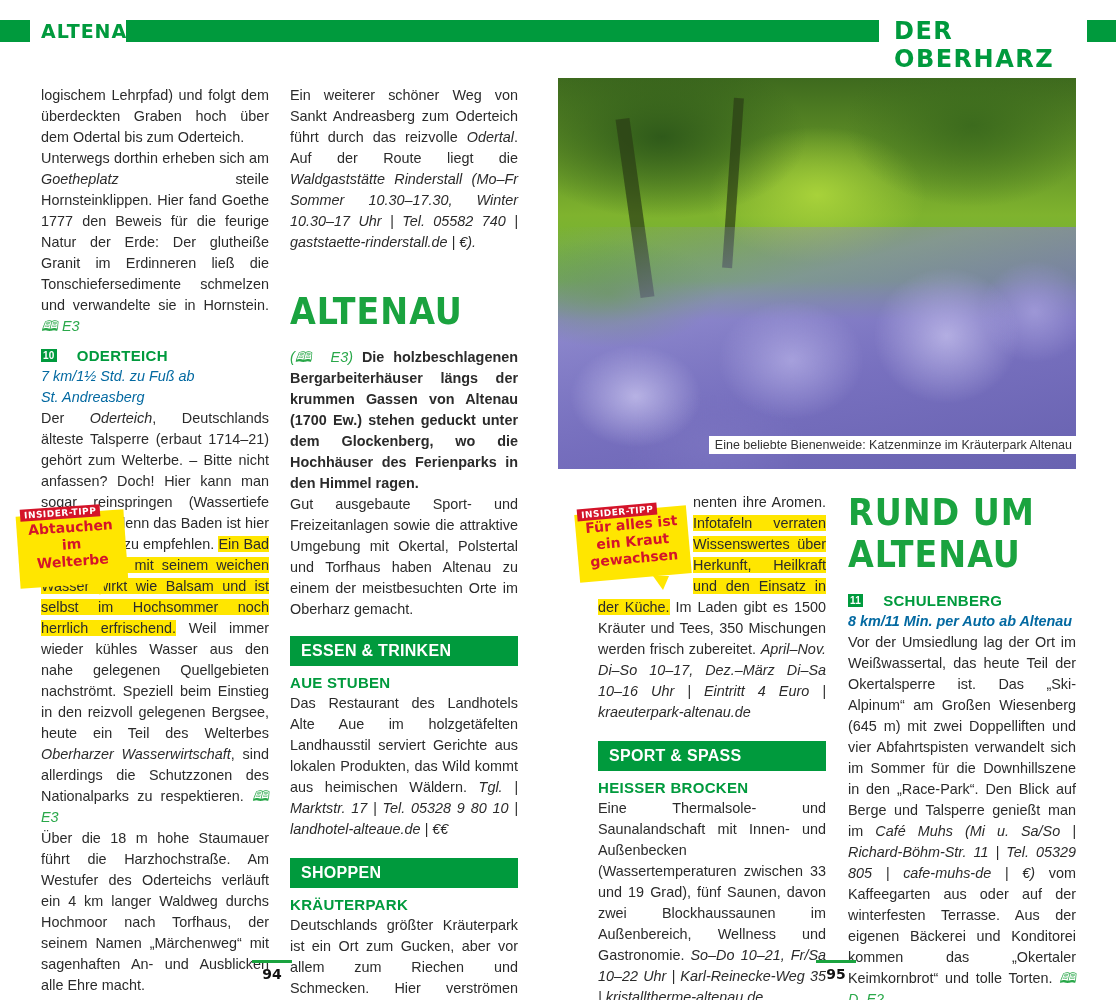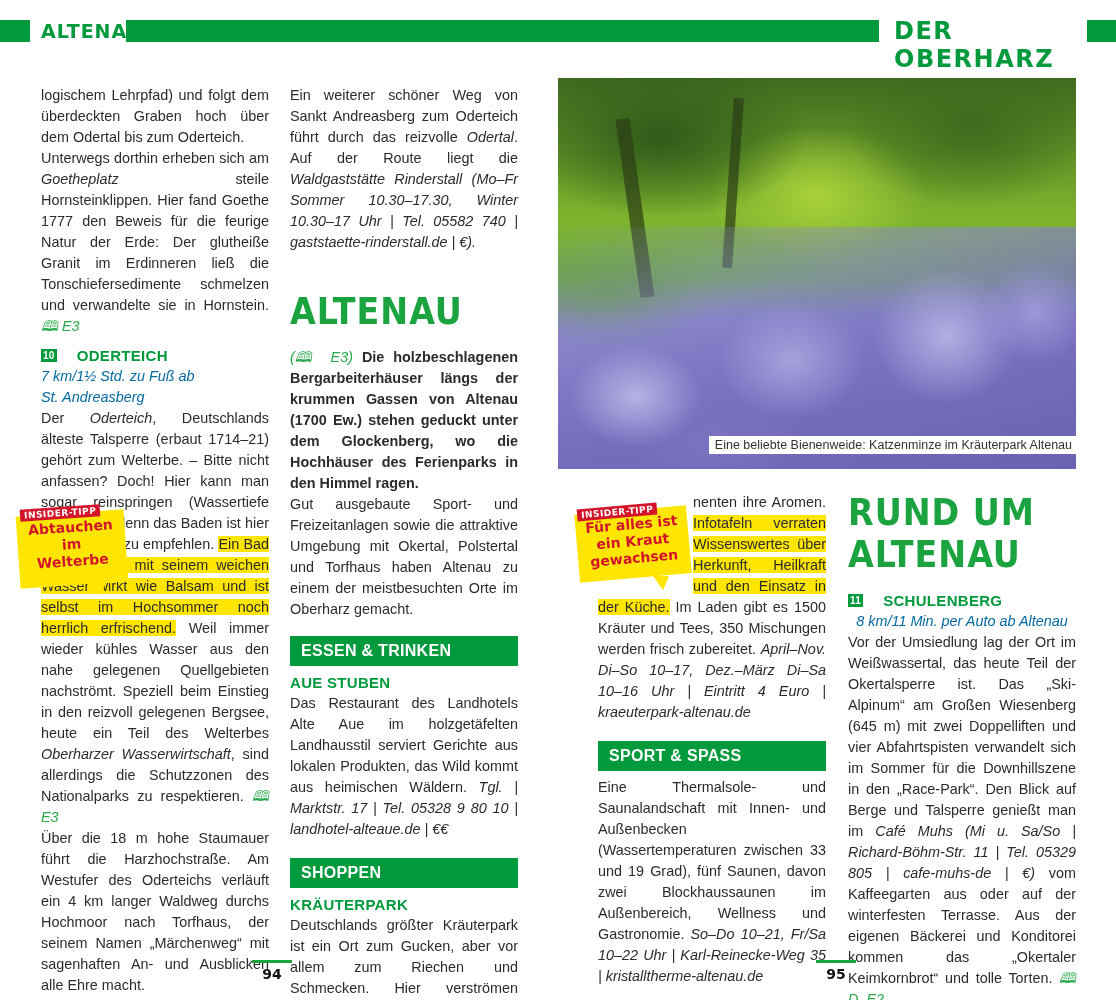--- a/index.html
+++ b/index.html
@@ -126,20 +126,21 @@
   <div class="caption">Eine beliebte Bienenweide: Katzenminze im Kräuterpark Altenau</div>
 </div>
 
 <div class="col" style="left:598px;top:492px;width:228px;">
   <div style="float:left;width:95px;height:105px;"></div>
   <p>
     <span>nenten ihre Aromen. </span><span class="hl">Infotafeln verraten Wissenswertes über Herkunft, Heilkraft und den Einsatz in der Küche.</span><span> Im Laden gibt es 1500 Kräuter und Tees, 350 Mischungen werden frisch zubereitet. </span><span class="i">April–Nov. Di–So 10–17, Dez.–März Di–Sa 10–16 Uhr | Eintritt 4 Euro | kraeuterpark-altenau.de</span>
   </p>
   <div style="height:18px;clear:both"></div>
   <div class="section-bar">SPORT &amp; SPASS</div>
+  <div class="subhead">HEISSER BROCKEN</div>
   <p>
     <span>Eine Thermalsole- und Saunalandschaft mit Innen- und Außenbecken (Wassertemperaturen zwischen 33 und 19 Grad), fünf Saunen, davon zwei Blockhaussaunen im Außenbereich, Wellness und Gastronomie. </span><span class="i">So–Do 10–21, Fr/Sa 10–22 Uhr | Karl-Reinecke-Weg 35 | kristalltherme-altenau.de</span>
   </p>
 </div>
 
 <div class="insider" style="left:575px;top:500px;width:115px;height:90px;">
   <div class="bubble" style="left:2px;top:10px;width:112px;height:62px;transform:rotate(-5deg);padding-top:6px;">
     <div>Für alles ist</div>
     <div>ein Kraut</div>
     <div>gewachsen</div>
@@ -148,21 +149,21 @@
   <div class="tag" style="left:2px;top:6px;transform:rotate(-5deg);">INSIDER-TIPP</div>
 </div>
 
 <div class="col" style="left:848px;top:492px;width:228px;">
   <div class="bigtitle">
     <div>RUND UM</div>
     <div>ALTENAU</div>
   </div>
   <div style="height:14px"></div>
   <div class="subhead"><span class="num">11</span><span>SCHULENBERG</span></div>
-  <p class="grey" style="text-align:center;">8 km/11 Min. per Auto ab Altenau</p>
+  <p class="grey" style="text-align:left;font-weight:bold;">8 km/11 Min. per Auto ab Altenau</p>
   <p>
     <span>Vor der Umsiedlung lag der Ort im Weißwassertal, das heute Teil der Okertalsperre ist. Das „Ski-Alpinum“ am Großen Wiesenberg (645 m) mit zwei Doppelliften und vier Abfahrtspisten verwandelt sich im Sommer für die Downhillszene in den „Race-Park“. Den Blick auf Berge und Talsperre genießt man im </span><span class="i">Café Muhs (Mi u. Sa/So | Richard-Böhm-Str. 11 | Tel. 05329 805 | cafe-muhs-de | €)</span><span> vom Kaffeegarten aus oder auf der winterfesten Terrasse. Aus der eigenen Bäckerei und Konditorei kommen das „Okertaler Keimkornbrot“ und tolle Torten.</span>
     <span class="g"><span>🕮︎</span> <span>D–E2</span></span>
   </p>
 </div>
 
 <div class="pageline" style="left:816px;"></div>
 <div class="pagenum" style="left:816px;">95</div>
 
 </body></html>

